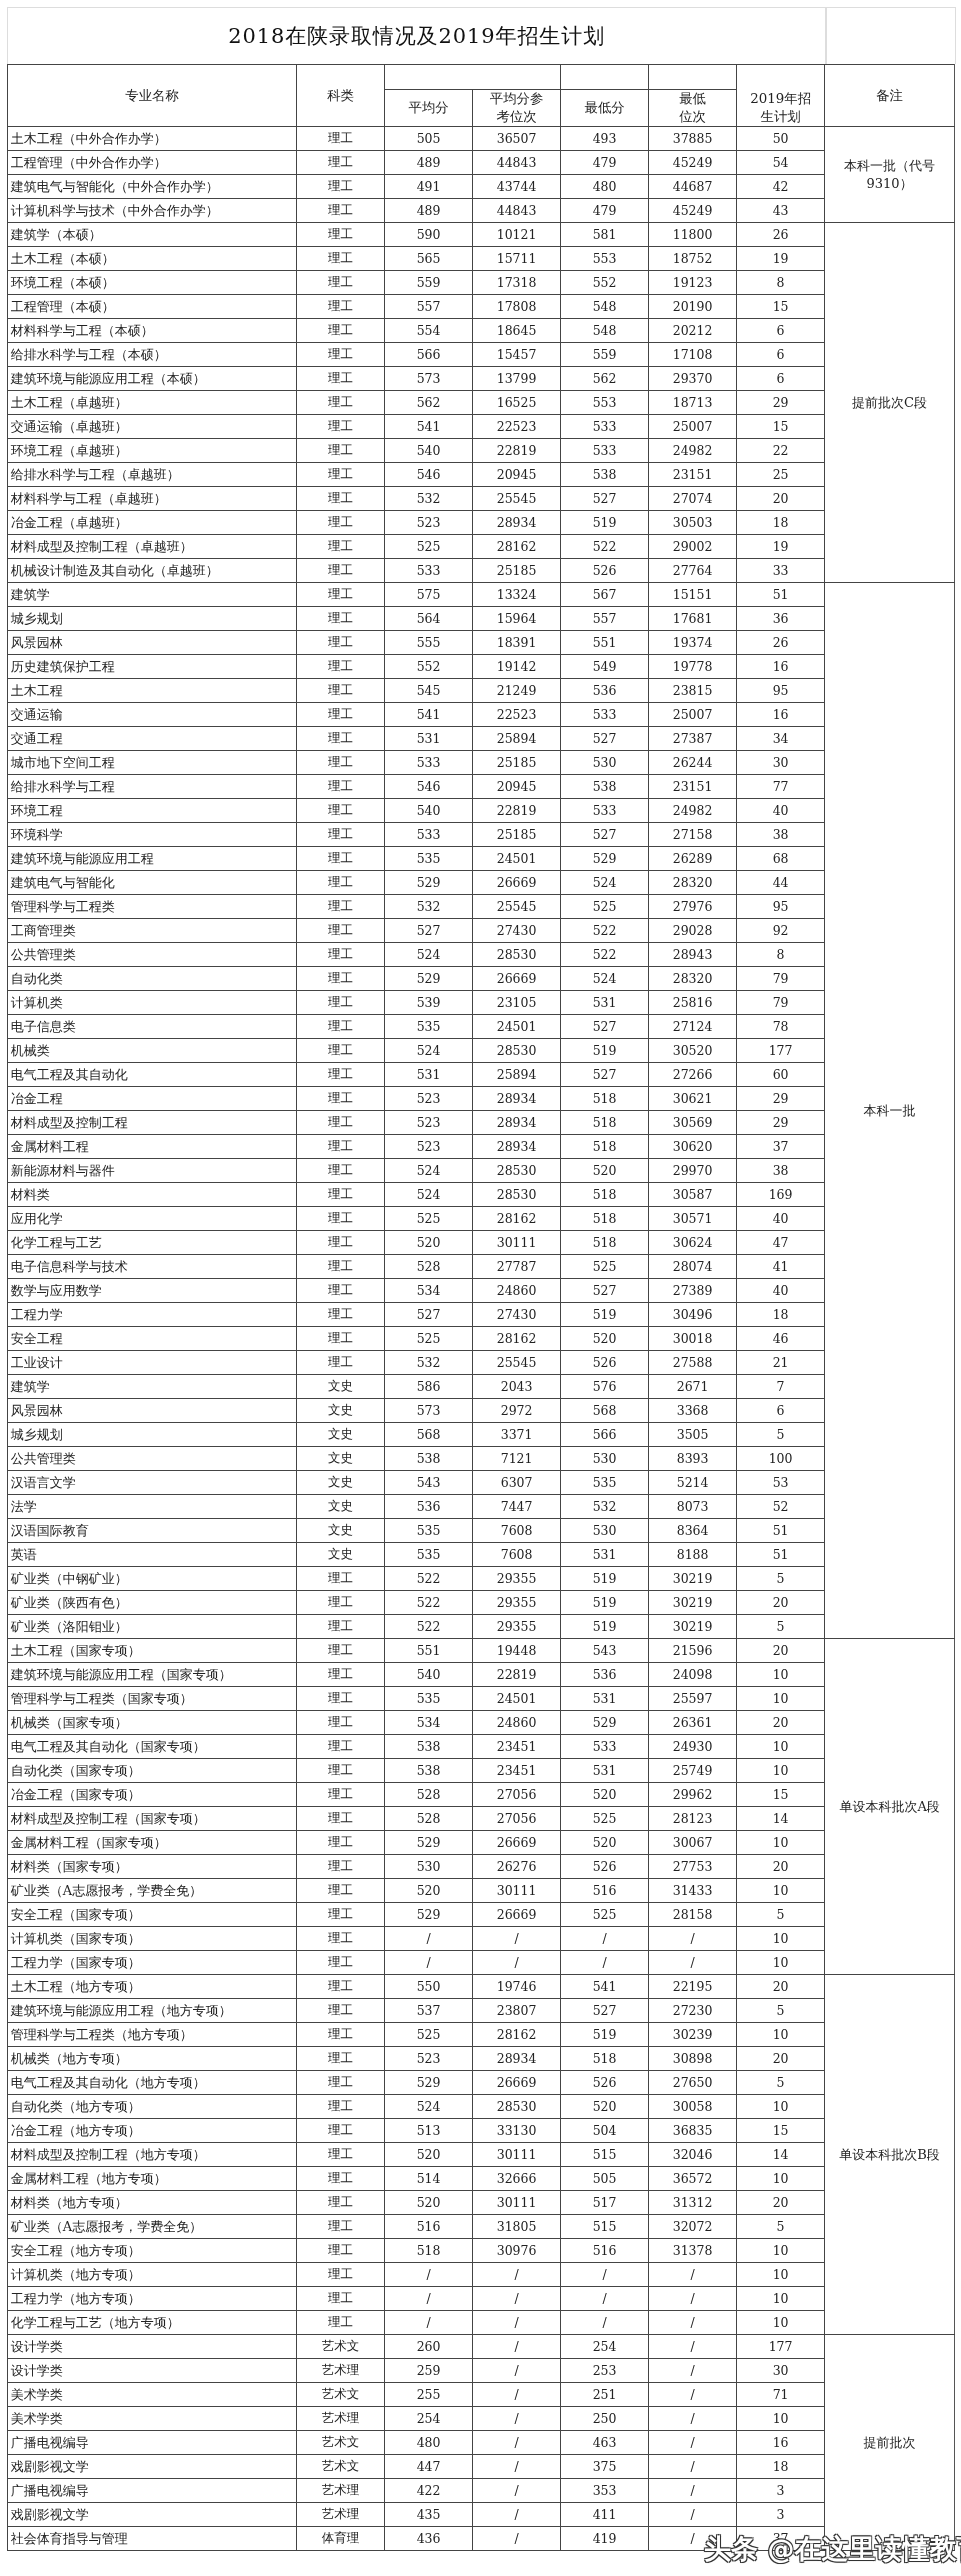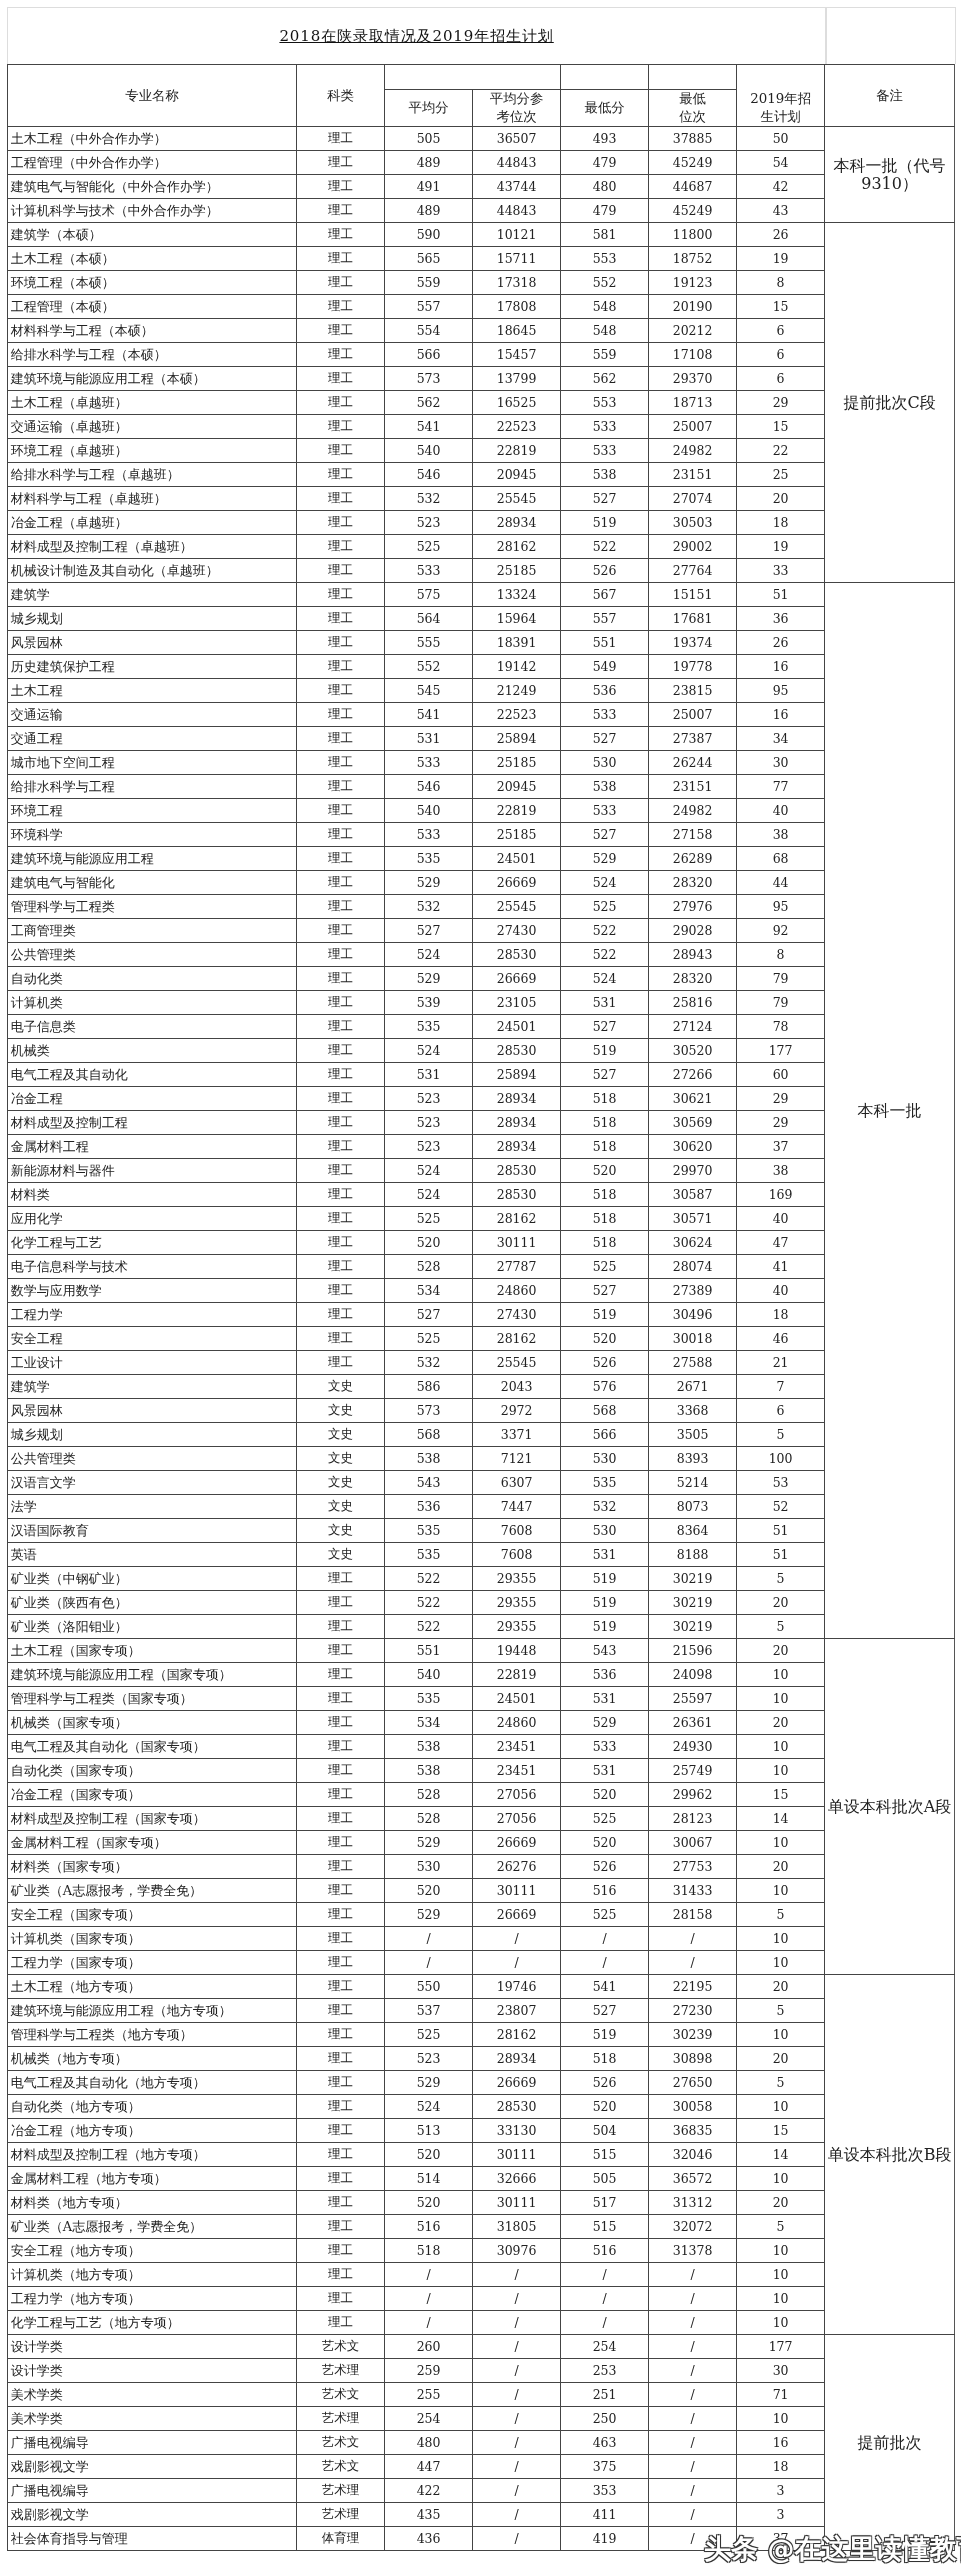--- a/index.html
+++ b/index.html
@@ -1,34 +1,34 @@
 <!DOCTYPE html>
 <html style="font-size:14.3px"><head>
 <meta charset="utf-8">
 <style>
   html, body { margin: 0; padding: 0; background: #ffffff; }
   body { width: 962px; height: 2576px; position: relative; overflow: hidden;
          font-family: "DejaVu Serif", "Liberation Serif", serif; color: #222; }
   .title-row { position: absolute; left: 7.1px; top: 7.1px; width: 819px; height: 57px;
                border: 0.9px solid #ddd; border-bottom: none; box-sizing: border-box;
                display: flex; align-items: center; justify-content: center;
-               font-size: 15px; letter-spacing: 0.9px; color: #111; text-decoration: underline; }
+               font-size: 21px; letter-spacing: 0.9px; color: #111; }
   .title-right { position: absolute; left: 826px; top: 7.1px; width: 130px; height: 57px;
                  border: 0.9px solid #ddd; border-bottom: none; box-sizing: border-box; }
   table { position: absolute; left: 7.1px; top: 64px; width: 816px;
           border-collapse: collapse; table-layout: fixed; }
   td, th { border: 1.3px solid #444; padding: 0; font-weight: normal;
            font-size: 12.5px; text-align: center; vertical-align: middle;
            overflow: hidden; white-space: nowrap; }
   th { font-size: 13.4px; line-height: 18px; }
   tr.hdr1 th { height: 24px; }
   tr.hdr2 th { height: 34px; }
   tbody tr { height: 24px; }
   td.name { text-align: left; padding-left: 2.7px; font-size: 13px; }
-  td.remark { font-size: 16px; line-height: 18px; white-space: normal; border-right: 1.8px solid #555; }
+  td.remark { font-size: 13px; line-height: 18px; white-space: normal; border-right: 1.8px solid #555; }
   th.remark-h { border-right: 1.8px solid #555; }
   .wm { position: absolute; left: 704px; top: 2531px; font-family: "DejaVu Sans", sans-serif;
         font-size: 27px; color: #ffffff; font-weight: bold;
         text-shadow: -0.9px -0.9px 0 #333, 0.9px -0.9px 0 #333, -0.9px 0.9px 0 #333, 0.9px 0.9px 0 #333, 0 0 1.8px #000;
         white-space: nowrap; }
 </style>
 </head>
 <body>
 
 <div class="title-row">2018在陕录取情况及2019年招生计划</div>

